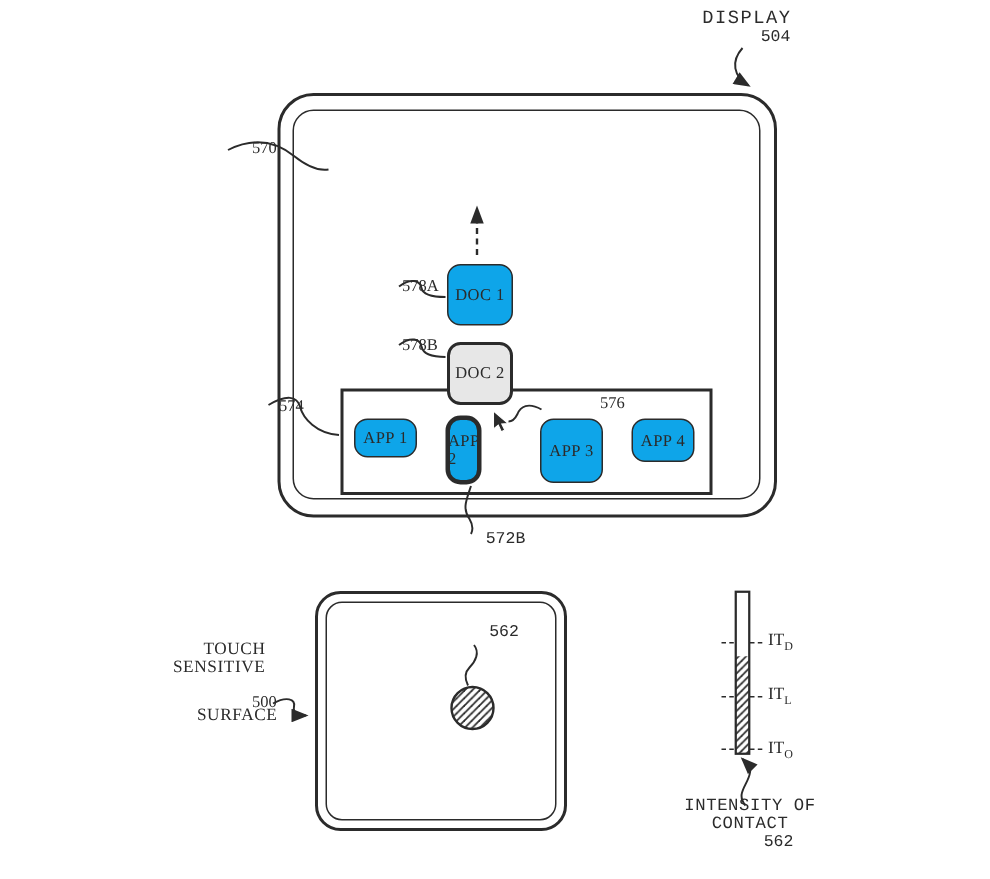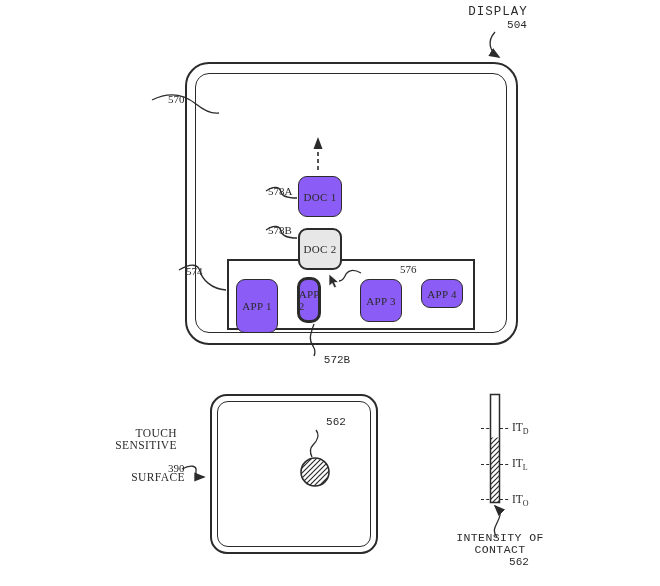--- a/index.html
+++ b/index.html
@@ -8,21 +8,21 @@
   .canvas {
     position:relative; width:660px; height:586px;
     background:var(--background);
     font-family:"Liberation Serif","DejaVu Serif",serif;
     color:var(--ink); overflow:hidden;
   }
   .lbl { position:absolute; font-size:11.5px; white-space:nowrap; line-height:1.05; }
   .ref { font-size:11px;padding-left:38px; }
   .center { transform:translateX(-50%); text-align:center;font-family:Liberation Mono, monospace; }
   .rt { text-align:right; }
-  .box { position:absolute; border:1.5px solid var(--ink); background:#8b5cf6;
+  .box { position:absolute; border:1.5px solid var(--ink); background:#0ea5e9;
          display:flex; align-items:center; justify-content:center;
          font-size:11px; letter-spacing:.3px; z-index:2; }
   .rrect { position:absolute; border:1.5px solid var(--ink); background:transparent; }
   sub { font-size:8px; }
   svg.overlay { position:absolute; left:0; top:0; z-index:3; pointer-events:none; }
 </style>
 </head>
 <body>
 
 <div class="canvas">
@@ -32,21 +32,21 @@
 
   <div class="rrect" style="left:227px; top:259px; width:248px; height:71px; border-width:2px; z-index:1;"></div>
 
   <div class="box" style="left:298px; top:176px; width:44px; height:41px; border-radius:9px;">
     <span>DOC 1</span>
   </div>
   <div class="box" style="left:298px; top:228px; width:44px; height:42px; border-radius:9px; border-width:2px; background:var(--doc2_fill);">
     <span>DOC 2</span>
   </div>
 
-  <div class="box" style="left:236px; top:279px; width:42px; height:54px; border-radius:9px;">
+  <div class="box" style="left:236px; top:279px; width:42px; height:26px; border-radius:9px;">
     <span>APP 1</span>
   </div>
   <div class="box" style="left:297px; top:277px; width:24px; height:46px; border-radius:10px; border-width:3px;">
     <span>APP 2</span>
   </div>
   <div class="box" style="left:360px; top:279px; width:42px; height:43px; border-radius:9px;">
     <span>APP 3</span>
   </div>
   <div class="box" style="left:421px; top:279px; width:42px; height:29px; border-radius:9px;">
     <span>APP 4</span>
@@ -65,21 +65,21 @@
 
   <div class="lbl ref rt" style="left:148px; top:266px; width:28px;">574</div>
 
   <div class="lbl ref" style="left:362px; top:264px;">576</div>
 
   <div class="lbl ref center" style="left:318px; top:355px;">572B</div>
 
   <div class="lbl rt" style="left:97px; top:427px; width:80px; letter-spacing:.4px;">TOUCH</div>
   <div class="lbl rt" style="left:97px; top:439px; width:80px; letter-spacing:.4px;">SENSITIVE</div>
   <div class="lbl rt" style="left:105px; top:451px; width:80px; letter-spacing:.4px;margin-top:20px;">SURFACE</div>
-  <div class="lbl ref rt" style="left:130px; top:463px; width:48px;">390</div>
+  <div class="lbl ref rt" style="left:130px; top:463px; width:48px;">500</div>
 
   <div class="lbl ref center" style="left:317px; top:417px;">562</div>
 
   <div class="lbl" style="left:512px; top:421px;">
     <span>IT</span><sub>D</sub>
   </div>
   <div class="lbl" style="left:512px; top:457px;">
     <span>IT</span><sub>L</sub>
   </div>
   <div class="lbl" style="left:512px; top:493px;">

